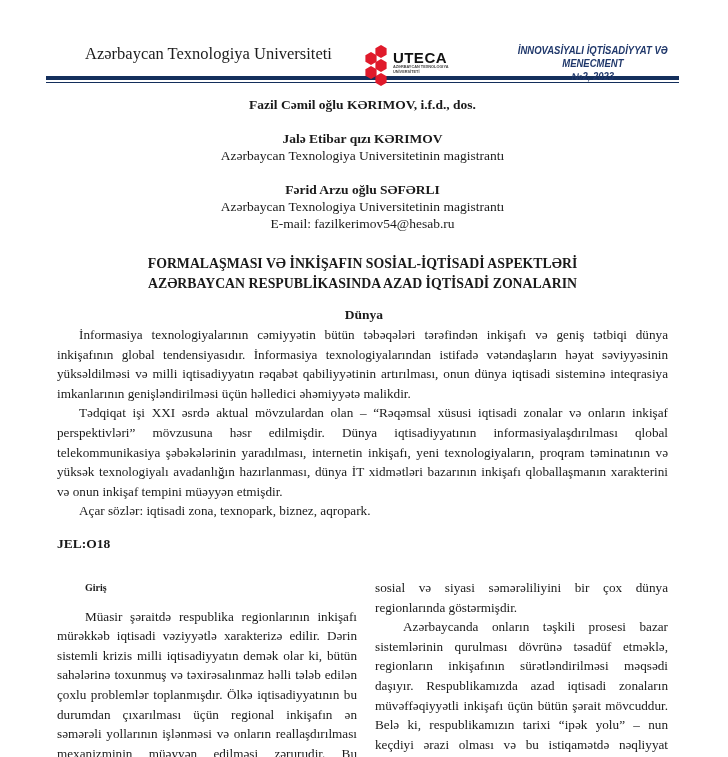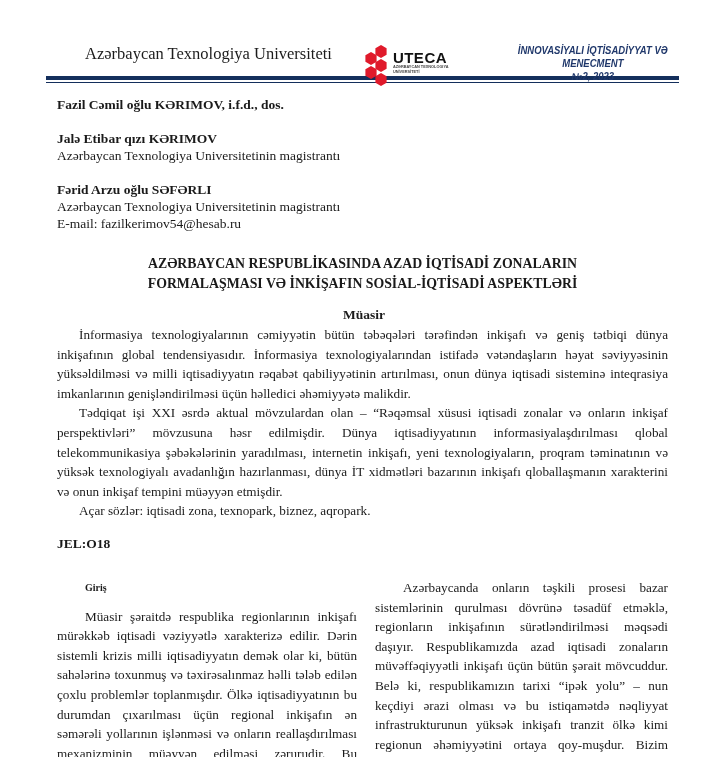--- a/index.html
+++ b/index.html
@@ -64,21 +64,21 @@
     color: #20386b;
     transform: scaleX(0.95);
   }
   
   .divider { margin: 6px 49px 0 46px; }
   .divider .thick { height: 4px; background: #142f5c; }
   .divider .thin { height: 1.5px; background: #142f5c; margin-top: 1.5px; }
   
   .authors {
     margin: 13px 60px 0 57px;
-    text-align: left;
+    text-align: center;
     font-size: 13.5px;
     line-height: 17px;
   }
   .author-name { font-weight: 700; }
   .author-gap { height: 17px; }
   
   .paper-title {
     margin: 22px 60px 0 57px;
     text-align: center;
     font-weight: 700;
@@ -168,36 +168,37 @@
     <div class="author-gap"></div>
     <div class="author-name">Jalə Etibar qızı KƏRIMOV</div>
     <div>Azərbaycan Texnologiya Universitetinin magistrantı</div>
     <div class="author-gap"></div>
     <div class="author-name">Fərid Arzu oğlu SƏFƏRLI</div>
     <div>Azərbaycan Texnologiya Universitetinin magistrantı</div>
     <div>E-mail: fazilkerimov54@hesab.ru</div>
   </div>
 
   <div class="paper-title">
+    <div>FORMALAŞMASI VƏ İNKİŞAFIN SOSİAL-İQTİSADİ ASPEKTLƏRİ</div>
     <div>AZƏRBAYCAN RESPUBLİKASINDA AZAD İQTİSADİ ZONALARIN</div>
-    <div>FORMALAŞMASI VƏ İNKİŞAFIN SOSİAL-İQTİSADİ ASPEKTLƏRİ</div>
-  </div>
-
-  <div class="abstract-heading">Müasir</div>
+  </div>
+
+  <div class="abstract-heading">Dünya</div>
   <div class="abstract">
     <p>İnformasiya texnologiyalarının cəmiyyətin bütün təbəqələri tərəfindən inkişafı və geniş tətbiqi dünya inkişafının global tendensiyasıdır. İnformasiya texnologiyalarından istifadə vətəndaşların həyat səviyyəsinin yüksəldilməsi və milli iqtisadiyyatın rəqabət qabiliyyətinin artırılması, onun dünya iqtisadi sisteminə inteqrasiya imkanlarının genişləndirilməsi üçün həlledici əhəmiyyətə malikdir.</p>
     <p>Tədqiqat işi XXI əsrdə aktual mövzulardan olan – “Rəqəmsal xüsusi iqtisadi zonalar və onların inkişaf perspektivləri” mövzusuna həsr edilmişdir. Dünya iqtisadiyyatının informasiyalaşdırılması qlobal telekommunikasiya şəbəkələrinin yaradılması, internetin inkişafı, yeni texnologiyaların, proqram təminatının və yüksək texnologiyalı avadanlığın hazırlanması, dünya İT xidmətləri bazarının inkişafı qloballaşmanın xarakterini və onun inkişaf tempini müəyyən etmişdir.</p>
     <p class="keywords"><span class="kw-label">Açar sözlər:</span><span> iqtisadi zona, texnopark, biznez, aqropark.</span></p>
   </div>
 
   <div class="jel">JEL:O18</div>
 
   <div class="columns">
     <div class="col col-left">
       <h3>Giriş</h3>
       <p>Müasir şəraitdə respublika regionlarının inkişafı mürəkkəb iqtisadi vəziyyətlə xarakterizə edilir. Dərin sistemli krizis milli iqtisadiyyatın demək olar ki, bütün sahələrinə toxunmuş və təxirəsalınmaz həlli tələb edilən çoxlu problemlər toplanmışdır. Ölkə iqtisadiyyatının bu durumdan çıxarılması üçün regional inkişafın ən səmərəli yollarının işlənməsi və onların reallaşdırılması mexanizminin müəyyən edilməsi zərurudir. Bu problemin həllinin təşviqinə qadir amillərdən biri bizim baxışlarımıza görə azad iqtisadi zonaların yaradılması hesab edilir.</p>
     </div>
     <div class="col col-right">
+      <p class="cont">sosial və siyasi səmərəliliyini bir çox dünya regionlarında göstərmişdir.</p>
       <p>Azərbaycanda onların təşkili prosesi bazar sistemlərinin qurulması dövrünə təsadüf etməklə, regionların inkişafının sürətləndirilməsi məqsədi daşıyır. Respublikamızda azad iqtisadi zonaların müvəffəqiyyətli inkişafı üçün bütün şərait mövcuddur. Belə ki, respublikamızın tarixi “ipək yolu” – nun keçdiyi ərazi olması və bu istiqamətdə nəqliyyat infrastrukturunun yüksək inkişafı tranzit ölkə kimi regionun əhəmiyyətini ortaya qoy-muşdur. Bizim baxışlarımıza görə digər azad</p>
     </div>
   </div>
 
 </div>
 
 </body></html>

